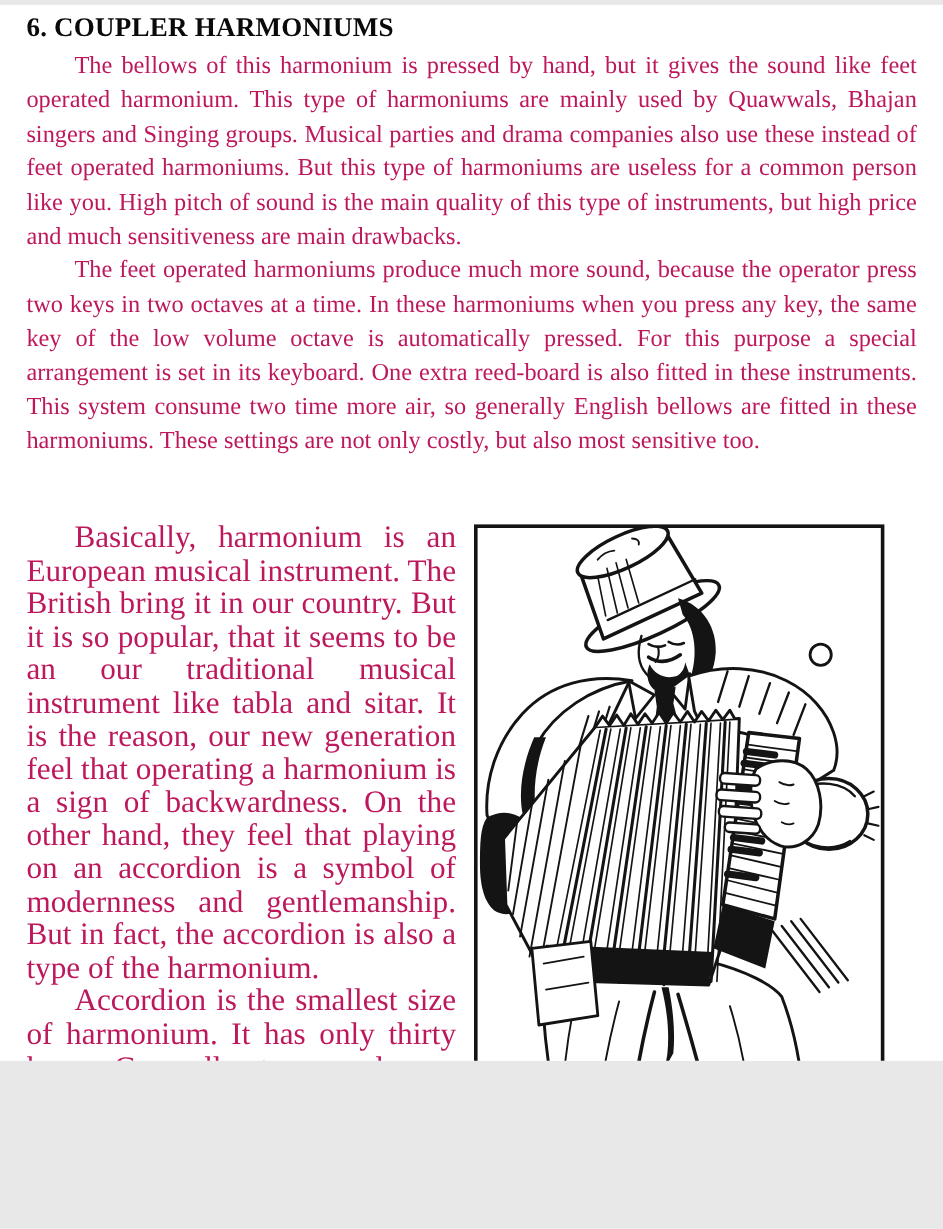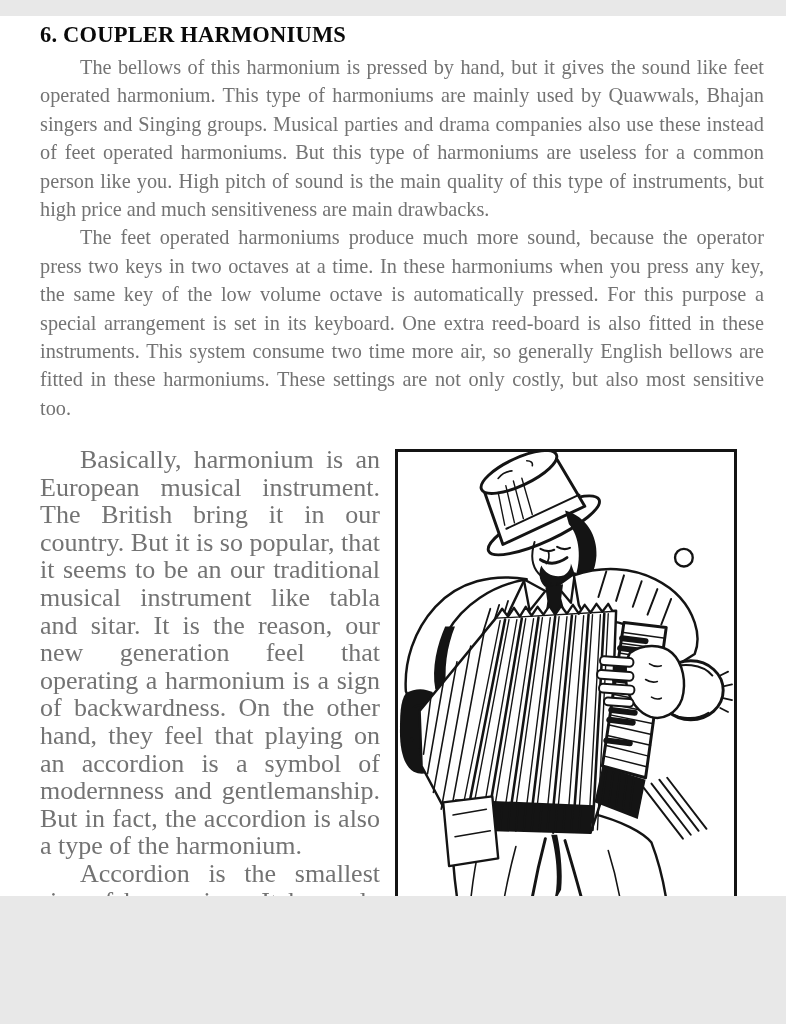--- a/index.html
+++ b/index.html
@@ -1,41 +1,41 @@
 <!DOCTYPE html>
 <html><head>
 <meta charset="utf-8">
 <style>
   html,body{margin:0;padding:0;background:#e8e8e8;}
   .page{
     position:relative;
     width:786px;height:880px;
-    margin:16px auto;
+    margin:4px auto;
     background:#ffffff;
     box-sizing:border-box;
-    padding:6px 22px 0 40px;
+    padding:6px 22px 0 22px;
     color:#0d0d0d;
     font-family:"Liberation Serif", serif;
     overflow:hidden;
   }
   h1.sec-heading{
     font-size:22.5px;
     font-weight:bold;
     margin:0 0 5px 0;
     letter-spacing:0.2px;
     color:#0a0a0a;
   }
   .sec6{min-height:424px;}
   .body-par{
     font-size:20.3px;
     line-height:28.4px;
     text-align:justify;
     text-indent:40px;
     margin:0;
-    color:#737373;
+    color:#be185d;
   }
   .sec7{overflow:hidden;}
   .sec7 .body-par{
     font-size:26px;
     line-height:27.6px;
   }
   .illustration-box{
     float:right;
     width:336px;height:511px;
     border:3px solid #141414;

